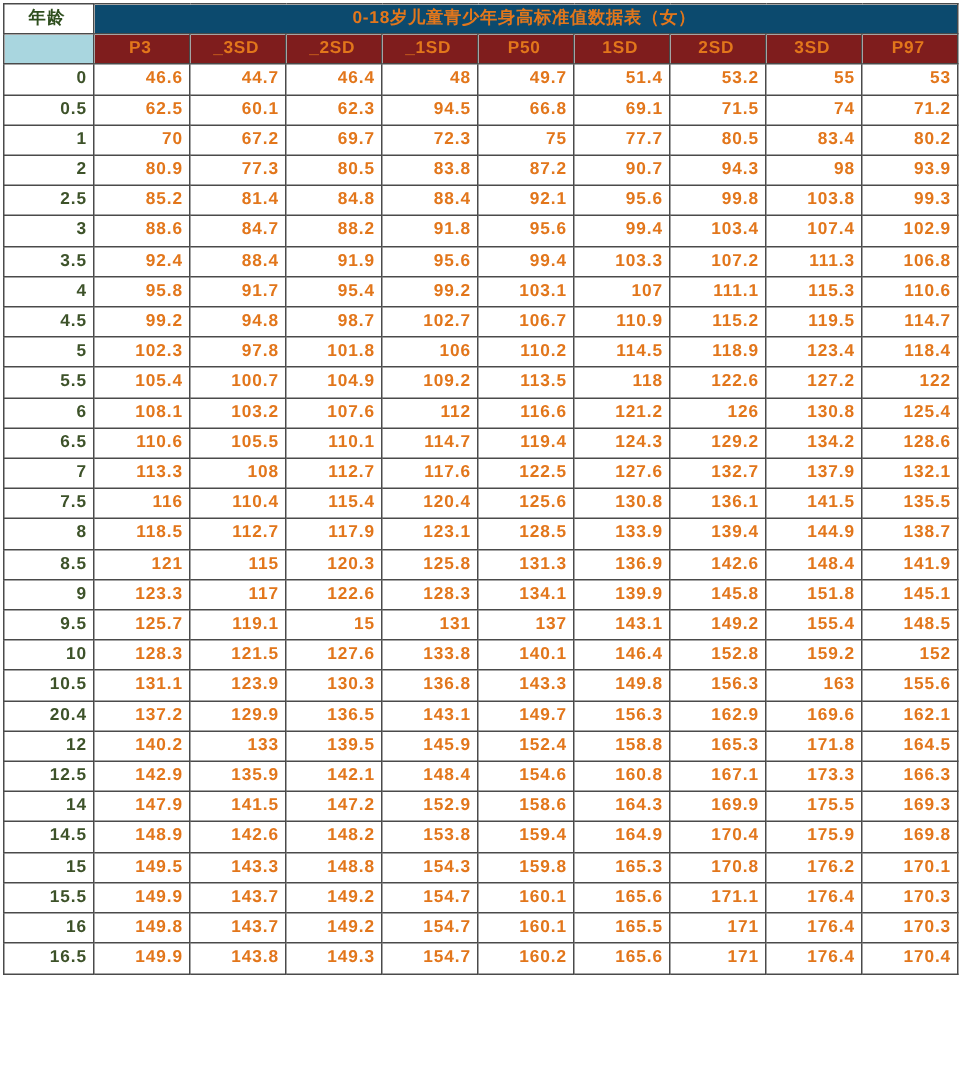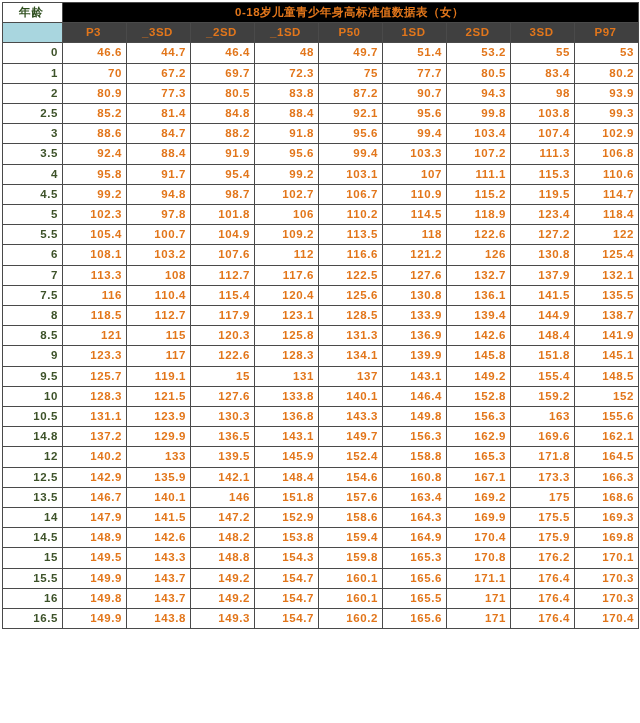--- a/index.html
+++ b/index.html
@@ -43,32 +43,32 @@
     color: #2f4f1f;
     text-align: center;
     font-size: 14px;
     font-weight: bold;
     height: 31px;
     line-height: 31px;
     letter-spacing: 1px;
     margin-top: 36px;
   }
   .title-cell {
-    background: #000000;
+    background: #0c4a6e;
     color: #e2761b;
     text-align: center;
     font-size: 14.5px;
     font-weight: bold;
     height: 31px;
     line-height: 31px;
     letter-spacing: 0.5px;
   }
   
   .hdr {
-    background: #404040;
+    background: #7f1d1d;
     color: #e2761b;
     text-align: center;
     font-size: 11px;
     font-weight: bold;
     height: 25px;
     line-height: 25px;
     letter-spacing: 0.5px;
   }
   .hdr-age {
     background: #a9d6df;
@@ -134,20 +134,32 @@
           <td class="val">44.7</td>
           <td class="val">46.4</td>
           <td class="val">48</td>
           <td class="val">49.7</td>
           <td class="val">51.4</td>
           <td class="val">53.2</td>
           <td class="val">55</td>
           <td class="val">53</td>
         </tr>
         <tr>
+          <td class="age">0.5</td>
+          <td class="val">62.5</td>
+          <td class="val">60.1</td>
+          <td class="val">62.3</td>
+          <td class="val">94.5</td>
+          <td class="val">66.8</td>
+          <td class="val">69.1</td>
+          <td class="val">71.5</td>
+          <td class="val">74</td>
+          <td class="val">71.2</td>
+        </tr>
+        <tr>
           <td class="age">1</td>
           <td class="val">70</td>
           <td class="val">67.2</td>
           <td class="val">69.7</td>
           <td class="val">72.3</td>
           <td class="val">75</td>
           <td class="val">77.7</td>
           <td class="val">80.5</td>
           <td class="val">83.4</td>
           <td class="val">80.2</td>
@@ -254,20 +266,32 @@
           <td class="val">103.2</td>
           <td class="val">107.6</td>
           <td class="val">112</td>
           <td class="val">116.6</td>
           <td class="val">121.2</td>
           <td class="val">126</td>
           <td class="val">130.8</td>
           <td class="val">125.4</td>
         </tr>
         <tr>
+          <td class="age">6.5</td>
+          <td class="val">110.6</td>
+          <td class="val">105.5</td>
+          <td class="val">110.1</td>
+          <td class="val">114.7</td>
+          <td class="val">119.4</td>
+          <td class="val">124.3</td>
+          <td class="val">129.2</td>
+          <td class="val">134.2</td>
+          <td class="val">128.6</td>
+        </tr>
+        <tr>
           <td class="age">7</td>
           <td class="val">113.3</td>
           <td class="val">108</td>
           <td class="val">112.7</td>
           <td class="val">117.6</td>
           <td class="val">122.5</td>
           <td class="val">127.6</td>
           <td class="val">132.7</td>
           <td class="val">137.9</td>
           <td class="val">132.1</td>
@@ -350,21 +374,21 @@
           <td class="val">123.9</td>
           <td class="val">130.3</td>
           <td class="val">136.8</td>
           <td class="val">143.3</td>
           <td class="val">149.8</td>
           <td class="val">156.3</td>
           <td class="val">163</td>
           <td class="val">155.6</td>
         </tr>
         <tr>
-          <td class="age">14.8</td>
+          <td class="age">20.4</td>
           <td class="val">137.2</td>
           <td class="val">129.9</td>
           <td class="val">136.5</td>
           <td class="val">143.1</td>
           <td class="val">149.7</td>
           <td class="val">156.3</td>
           <td class="val">162.9</td>
           <td class="val">169.6</td>
           <td class="val">162.1</td>
         </tr>
@@ -386,32 +410,20 @@
           <td class="val">135.9</td>
           <td class="val">142.1</td>
           <td class="val">148.4</td>
           <td class="val">154.6</td>
           <td class="val">160.8</td>
           <td class="val">167.1</td>
           <td class="val">173.3</td>
           <td class="val">166.3</td>
         </tr>
         <tr>
-          <td class="age">13.5</td>
-          <td class="val">146.7</td>
-          <td class="val">140.1</td>
-          <td class="val">146</td>
-          <td class="val">151.8</td>
-          <td class="val">157.6</td>
-          <td class="val">163.4</td>
-          <td class="val">169.2</td>
-          <td class="val">175</td>
-          <td class="val">168.6</td>
-        </tr>
-        <tr>
           <td class="age">14</td>
           <td class="val">147.9</td>
           <td class="val">141.5</td>
           <td class="val">147.2</td>
           <td class="val">152.9</td>
           <td class="val">158.6</td>
           <td class="val">164.3</td>
           <td class="val">169.9</td>
           <td class="val">175.5</td>
           <td class="val">169.3</td>

